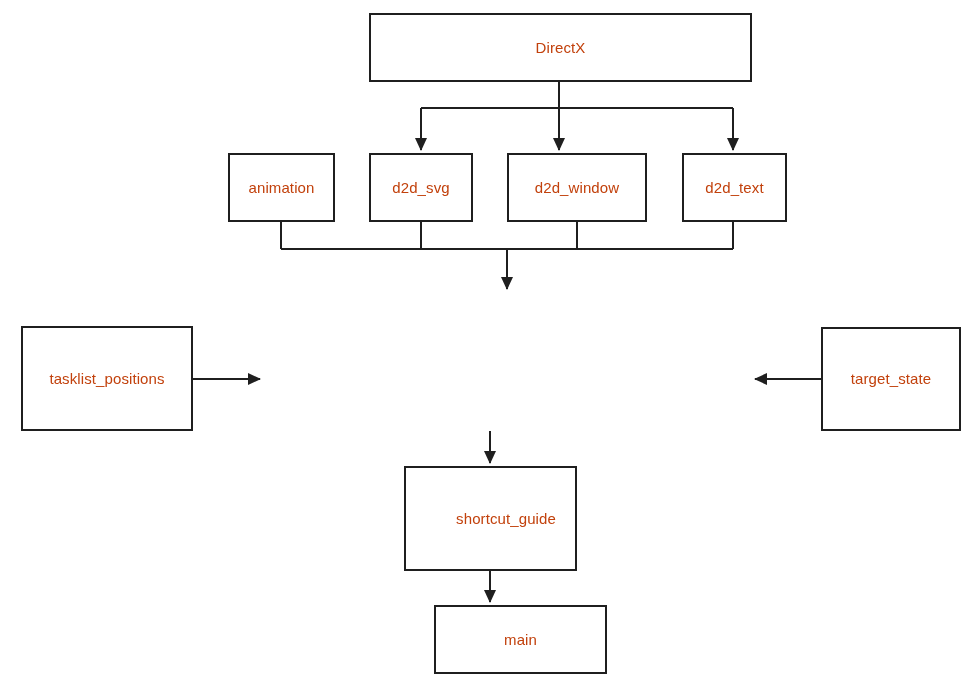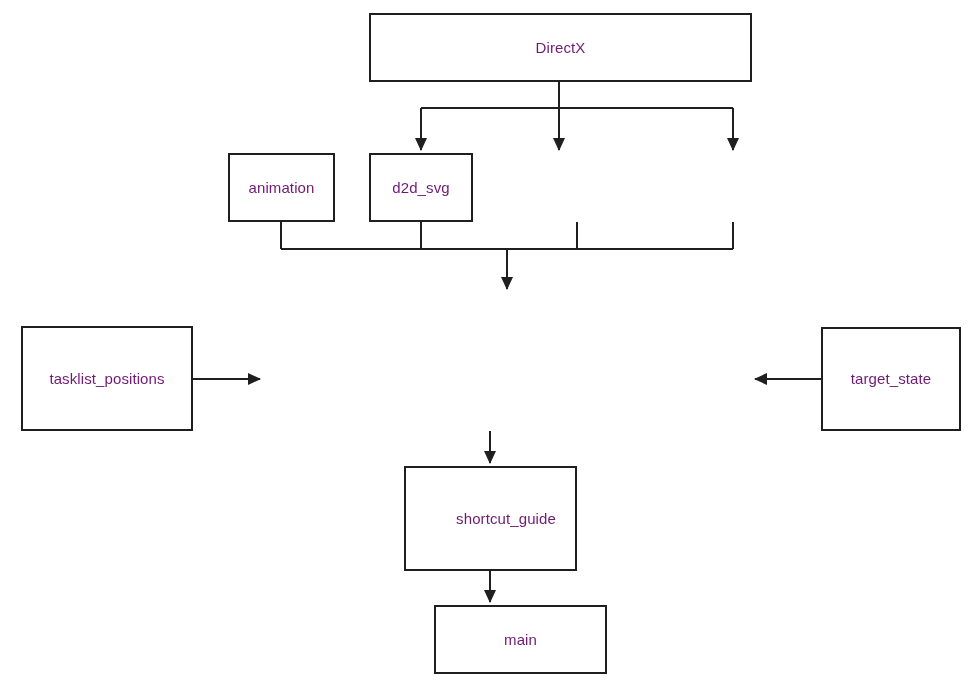--- a/index.html
+++ b/index.html
@@ -6,21 +6,21 @@
     margin: 0;
     padding: 0;
     background: #ffffff;
   }
   #canvas {
     position: relative;
     width: 975px;
     height: 692px;
     background: #ffffff;
     font-family: "Liberation Sans", "DejaVu Sans", sans-serif;
-    color: #701a75;
+    color: #c2410c;
     overflow: hidden;
   }
   #edges-svg {
     position: absolute;
     left: 0;
     top: 0;
     width: 975px;
     height: 692px;
   }
   .node {
@@ -105,21 +105,27 @@
   </div>
 
   <div class="node node-animation">
     <span>animation</span>
   </div>
 
   <div class="node node-d2d-svg">
     <span>d2d_svg</span>
   </div>
 
+  <div class="node node-d2d-window">
+    <span>d2d_window</span>
+  </div>
 
+  <div class="node node-d2d-text">
+    <span>d2d_text</span>
+  </div>
 
 
   <div class="node node-target-state">
     <span>target_state</span>
   </div>
 
   <div class="node node-tasklist-positions">
     <span>tasklist_positions</span>
   </div>
 

